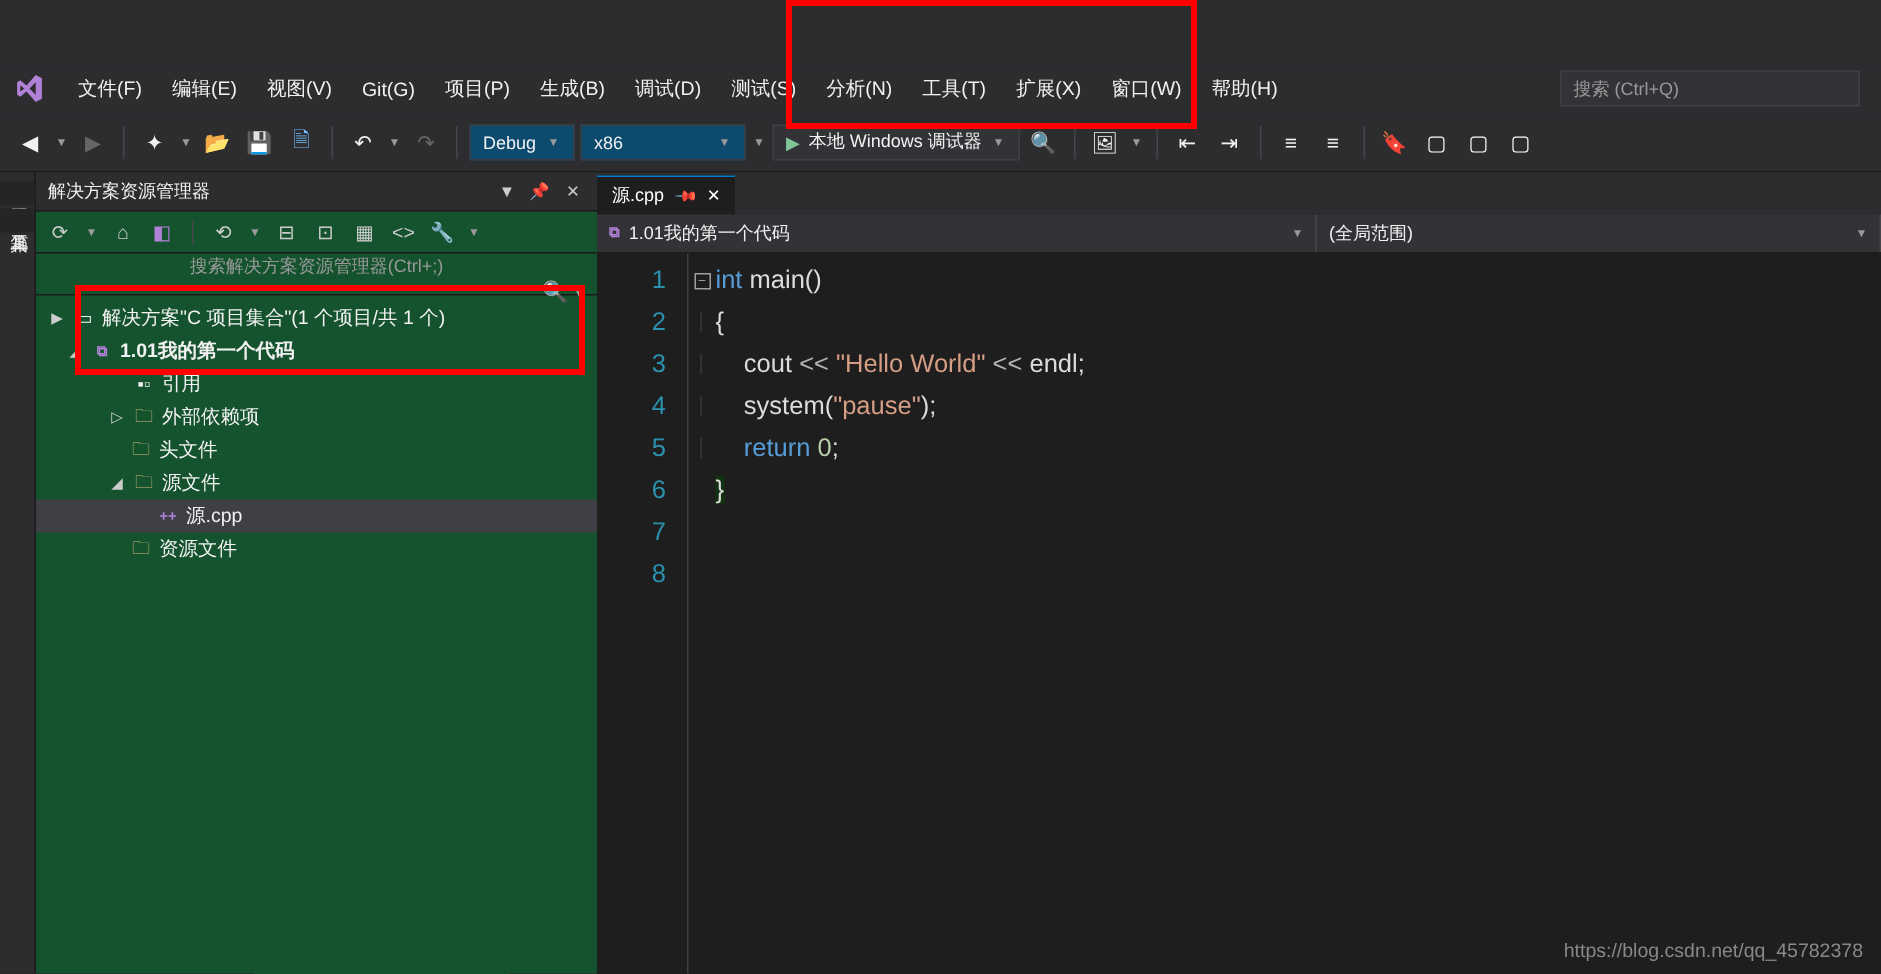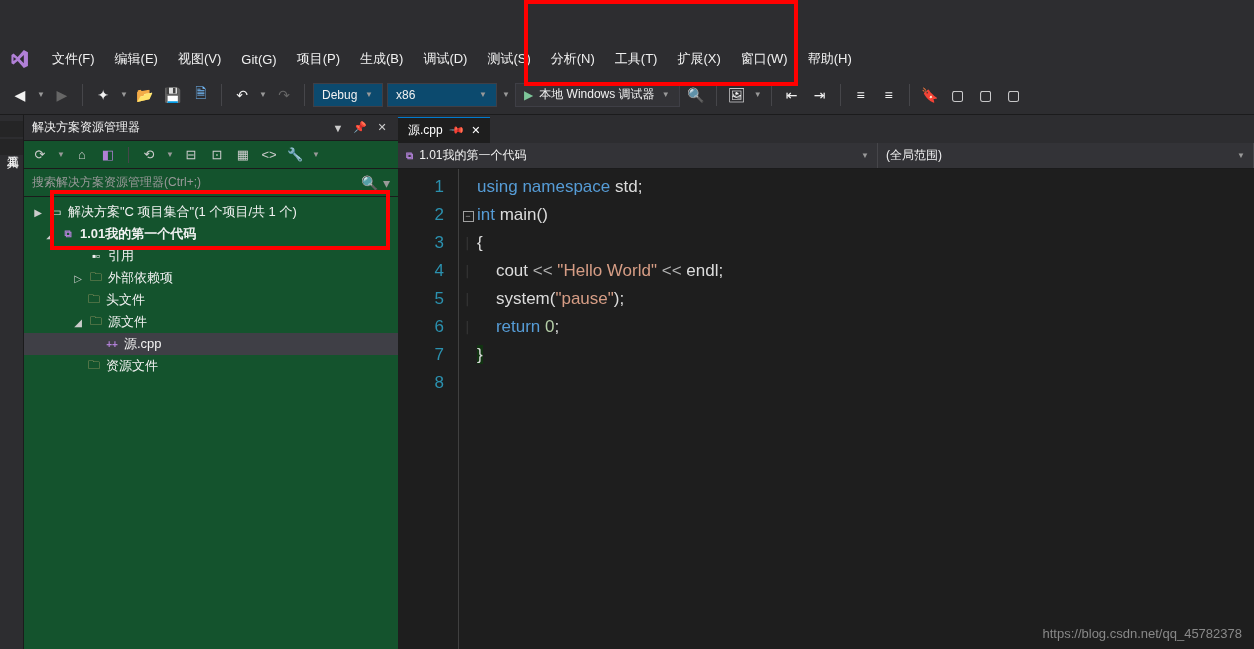--- a/index.html
+++ b/index.html
@@ -32,21 +32,21 @@
 .left-tabs { width: 24px; background: #2d2d30; border-right: 1px solid #1b1b1c; display: flex; flex-direction: column; padding-top: 6px; }
 .vtab { writing-mode: vertical-rl; padding: 8px 2px; font-size: 12px; color: #f1f1f1; background: #252526; margin-bottom: 2px; cursor: pointer; text-align: center; }
 
 
 .sol-panel { width: 374px; background: #14532d; display: flex; flex-direction: column; }
 .sol-header { height: 26px; background: #2d2d30; display: flex; align-items: center; padding: 0 8px; font-size: 12px; border-bottom: 1px solid #1b1b1c; }
 .sol-header-icons { margin-left: auto; display: flex; gap: 6px; }
 .sol-hicon { width: 16px; height: 16px; display: flex; align-items: center; justify-content: center; cursor: pointer; font-size: 11px; color: #ccc; }
 .sol-toolbar { height: 28px; display: flex; align-items: center; padding: 0 6px; gap: 6px; border-bottom: 1px solid #1b1b1c; }
 .sol-tb-btn { width: 20px; height: 20px; display: flex; align-items: center; justify-content: center; cursor: pointer; font-size: 13px; color: #ccc; }
-.sol-search { height: 28px; display: flex; align-items: center; padding: 0 8px; border-bottom: 1px solid #1b1b1c; color: #999; font-size: 12px; }
+.sol-search { height: 28px; display: flex; align-items: center; padding: 0 8px; border-bottom: 1px solid #1b1b1c; color: #999; font-size: 12px; flex-direction: column; }
 .sol-search-icn { margin-left: auto; font-size: 14px; }
 .tree { flex: 1; padding: 4px 0; font-size: 13px; overflow: auto; }
 .tree-row { display: flex; align-items: center; height: 22px; padding-left: 8px; cursor: pointer; gap: 4px; }
 .tree-row.sel { background: #3f3f46; }
 .tree-exp { width: 12px; font-size: 10px; color: #ccc; display: inline-block; text-align: center; }
 .tree-icn { width: 16px; display: inline-flex; align-items: center; justify-content: center; font-size: 12px; }
 .folder-icn { color: #d7ba7d; }
 .cpp-icn { color: #b180d7; font-size: 10px; font-weight: bold; }
 
 
@@ -93,20 +93,21 @@
   <div class="menu-item">Git(G)</div>
   <div class="menu-item">项目(P)</div>
   <div class="menu-item">生成(B)</div>
   <div class="menu-item">调试(D)</div>
   <div class="menu-item">测试(S)</div>
   <div class="menu-item">分析(N)</div>
   <div class="menu-item">工具(T)</div>
   <div class="menu-item">扩展(X)</div>
   <div class="menu-item">窗口(W)</div>
   <div class="menu-item">帮助(H)</div>
+  <div class="search-box">搜索 (Ctrl+Q)</div>
 </div>
 
 <div class="toolbar">
   <div class="tb-btn">◀</div>
     <span class="tb-dd">▼</span>
   <div class="tb-btn" style="color:#666">▶</div>
   <div class="tb-sep"></div>
   <div class="tb-btn">✦</div>
     <span class="tb-dd">▼</span>
   <div class="tb-btn" style="color:#d7ba7d">📂</div>
@@ -246,21 +247,20 @@
         <div>1</div>
           <div>2</div>
           <div>3</div>
           <div>4</div>
           <div>5</div>
           <div>6</div>
           <div>7</div>
           <div>8</div>
       </div>
       <div class="code-body">
-        <div class="code-line"><span class="fold-col"> </span><span class="k-blue">using</span> <span class="k-blue">namespace</span> <span class="k-txt">std</span><span class="k-txt">;</span></div>
         <div class="code-line"><span class="fold-col"><span class="fold-box">−</span></span><span class="k-blue">int</span> <span class="k-txt">main</span><span class="k-txt">()</span></div>
         <div class="code-line"><span class="fold-col indent-guide">│</span><span class="k-brace">{</span></div>
         <div class="code-line"><span class="fold-col indent-guide">│</span>    <span class="k-txt">cout</span><span class="k-op"> &lt;&lt; </span><span class="k-str">"Hello World"</span><span class="k-op"> &lt;&lt; </span><span class="k-txt">endl</span><span class="k-txt">;</span></div>
         <div class="code-line"><span class="fold-col indent-guide">│</span>    <span class="k-txt">system</span><span class="k-txt">(</span><span class="k-str">"pause"</span><span class="k-txt">)</span><span class="k-txt">;</span></div>
         <div class="code-line"><span class="fold-col indent-guide">│</span>    <span class="k-blue">return</span> <span class="k-num">0</span><span class="k-txt">;</span></div>
         <div class="code-line"><span class="fold-col"> </span><span class="k-brace" style="background:#113311">}</span></div>
       </div>
     </div>
   </div>
 </div>

